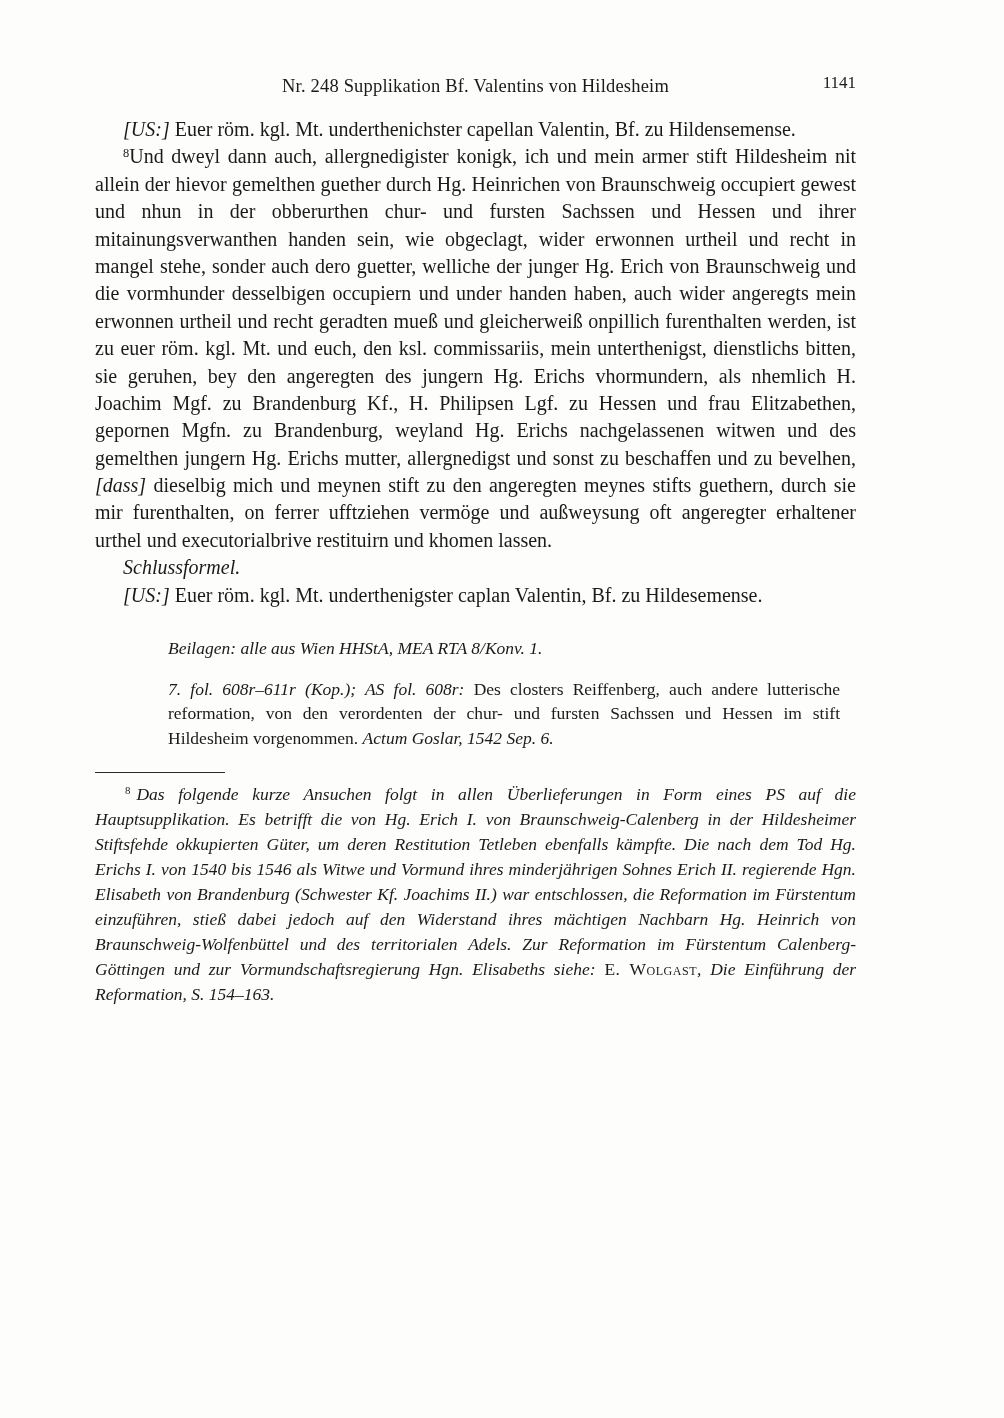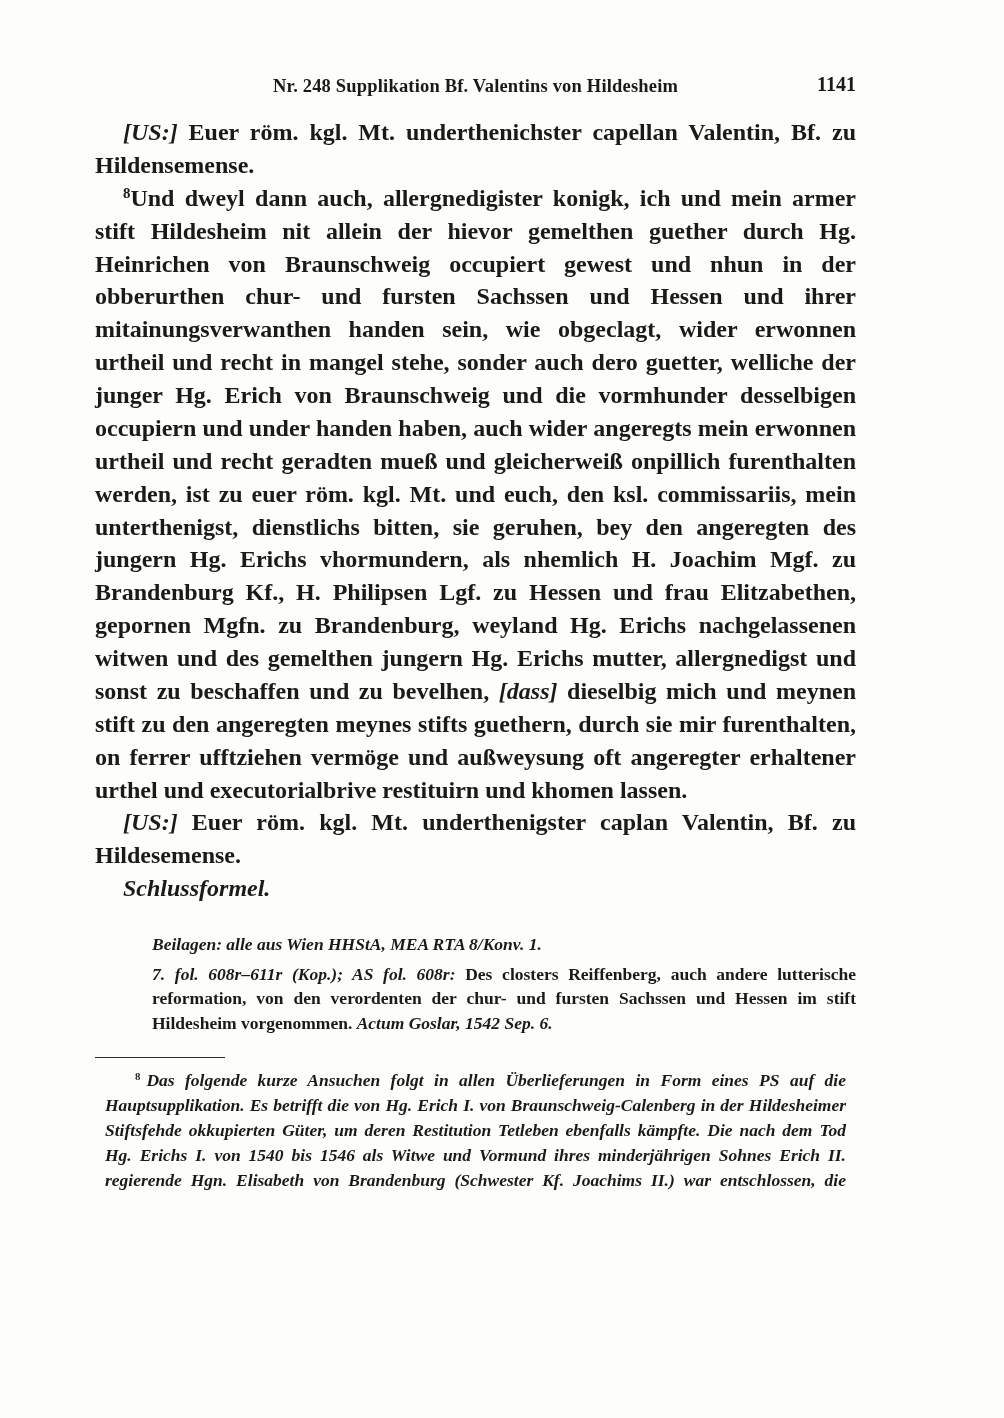--- a/index.html
+++ b/index.html
@@ -9,42 +9,41 @@
   }
   .page {
     box-sizing: border-box;
     width: 1004px;
     height: 1192px;
     background: #fdfdfb;
     padding: 76px 148px 50px 95px;
     font-family: "Liberation Serif", "DejaVu Serif", serif;
     color: #1b1a18;
     overflow: hidden;
-    font-weight: bold;
   }
   
   .page-header {
     position: relative;
     height: 26px;
     margin-bottom: 14px;
   }
   .running-head {
     text-align: center;
     font-size: 18.5px;
     letter-spacing: 0.01em;
   }
   .page-number {
     position: absolute;
     right: 0;
     top: -3px;
-    font-size: 20px;
+    font-size: 17px;
   }
   
   .body-text {
-    font-size: 24px;
+    font-size: 20px;
     line-height: 1.37;
     text-align: justify;
   }
   .para {
     margin: 0;
     text-indent: 28px;
   }
   .it { font-style: italic; }
   sup.fnref {
     font-size: 0.62em;
@@ -54,37 +53,37 @@
     top: -0.55em;
   }
   
   .attachments {
     margin-top: 27px;
     margin-left: 57px;
     font-size: 17.5px;
     line-height: 1.4;
     text-align: justify;
   }
-  .att-head, .att-item { margin: 0; }
+  .att-head, .att-item { margin: 16px; }
   .att-item { margin-top: 5px; }
   
   .footnote-sep {
     margin-top: 22px;
     width: 130px;
     height: 0;
     border-top: 1.6px solid #2b2a28;
   }
   .footnote {
     margin-top: 9px;
     font-size: 17.5px;
     line-height: 1.43;
     text-align: justify;
   }
   .fn-para {
-    margin: 10px;
+    margin: 0;
     text-indent: 30px;
   }
   .fn-para sup.fnref { margin-right: 0.55em; }
   .sc {
     font-style: normal;
     font-variant: small-caps;
     letter-spacing: 0.03em;
   }
 </style>
 </head>
@@ -96,23 +95,23 @@
     <div class="running-head">Nr. 248 Supplikation Bf. Valentins von Hildesheim</div>
     <div class="page-number">1141</div>
   </div>
 
   <div class="body-text">
 
     <p class="para"><span class="it">[US:]</span><span> Euer röm. kgl. Mt. underthenichster capellan Valentin, Bf. zu Hildensemense.</span></p>
 
     <p class="para"><sup class="fnref">8</sup><span>Und dweyl dann auch, allergnedigister konigk, ich und mein armer stift Hildesheim nit allein der hievor gemelthen guether durch Hg. Heinrichen von Braunschweig occupiert gewest und nhun in der obberurthen chur- und fursten Sachssen und Hessen und ihrer mitainungsverwanthen handen sein, wie obgeclagt, wider erwonnen urtheil und recht in mangel stehe, sonder auch dero guetter, welliche der junger Hg. Erich von Braunschweig und die vormhunder desselbigen occupiern und under handen haben, auch wider angeregts mein erwonnen urtheil und recht geradten mueß und gleicherweiß onpillich furenthalten werden, ist zu euer röm. kgl. Mt. und euch, den ksl. commissariis, mein unterthenigst, dienstlichs bitten, sie geruhen, bey den angeregten des jungern Hg. Erichs vhormundern, als nhemlich H. Joachim Mgf. zu Brandenburg Kf., H. Philipsen Lgf. zu Hessen und frau Elitzabethen, gepornen Mgfn. zu Brandenburg, weyland Hg. Erichs nachgelassenen witwen und des gemelthen jungern Hg. Erichs mutter, allergnedigst und sonst zu beschaffen und zu bevelhen, </span><span class="it">[dass]</span><span> dieselbig mich und meynen stift zu den angeregten meynes stifts guethern, durch sie mir furenthalten, on ferrer ufftziehen vermöge und außweysung oft angeregter erhaltener urthel und executorialbrive restituirn und khomen lassen.</span></p>
 
+    <p class="para"><span class="it">Schlussformel.</span></p>
+
     <p class="para"><span class="it">[US:]</span><span> Euer röm. kgl. Mt. underthenigster caplan Valentin, Bf. zu Hildesemense.</span></p>
-
-    <p class="para"><span class="it">Schlussformel.</span></p>
 
   </div>
 
   <div class="attachments">
 
     <p class="att-head it">Beilagen: alle aus Wien HHStA, MEA RTA 8/Konv. 1.</p>
 
     <p class="att-item"><span class="it">7. fol. 608r–611r (Kop.); AS fol. 608r: </span><span>Des closters Reiffenberg, auch andere lutterische reformation, von den verordenten der chur- und fursten Sachssen und Hessen im stift Hildesheim vorgenommen. </span><span class="it">Actum Goslar, 1542 Sep. 6.</span></p>
 
 

